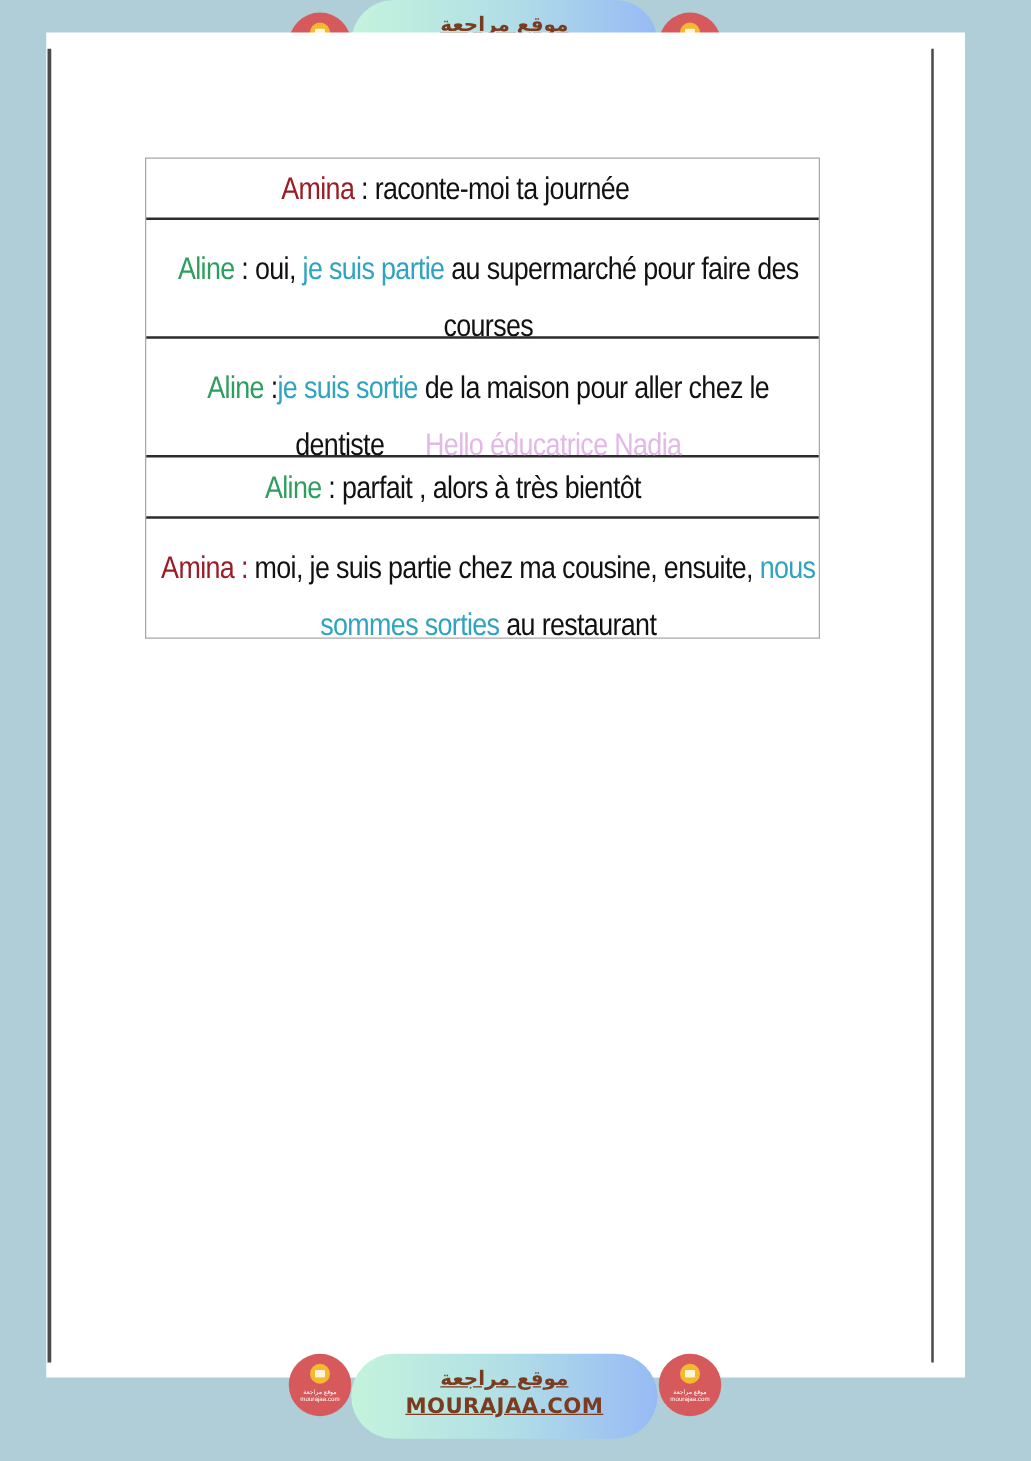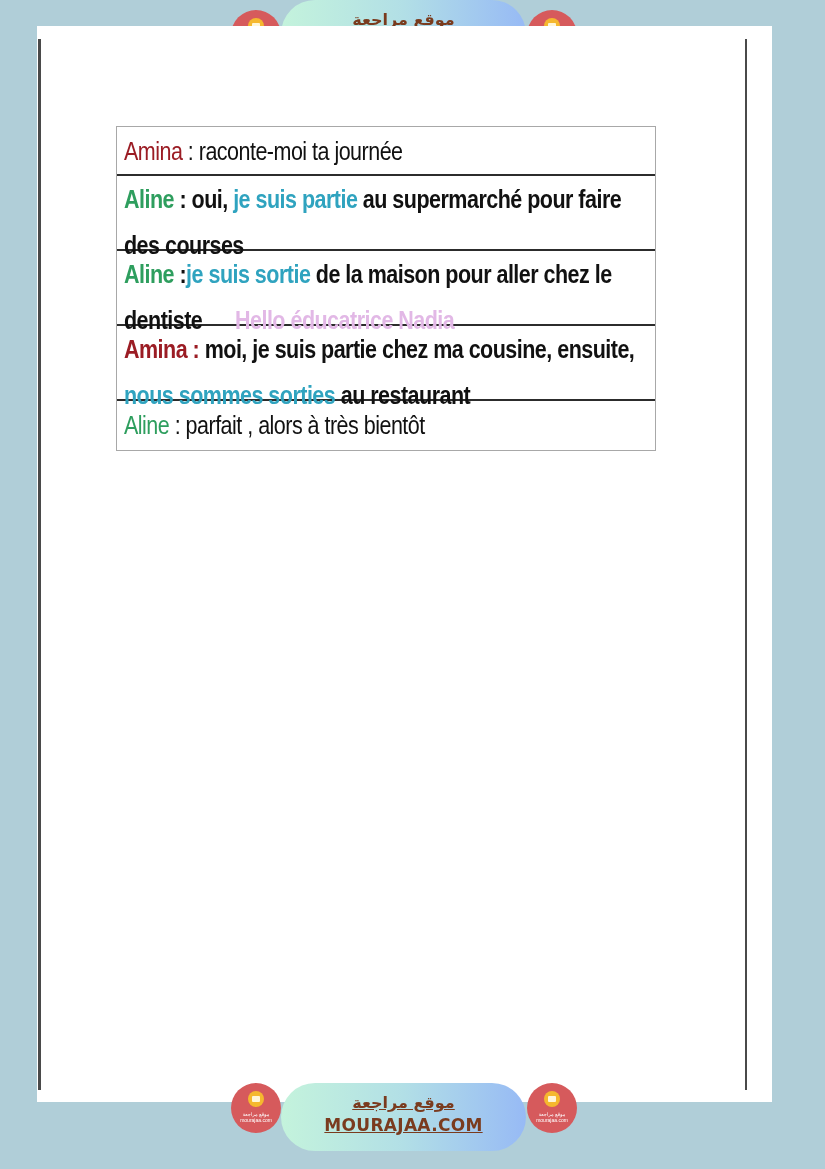--- a/index.html
+++ b/index.html
@@ -70,24 +70,25 @@
       border: 1px solid #a8a8a8; border-top: 1px solid #a8a8a8;
       box-sizing: border-box;
     }
     .row {
       box-sizing: border-box; border-bottom: 2px solid #2c2c2c;
       padding: 5px 6px 0 7px;
       font-family: "Liberation Sans", sans-serif; font-size: 25px;
       font-stretch: condensed; letter-spacing: -0.6px;
       color: #111111; line-height: 47px; font-weight: normal;
       transform-origin: left top;
+      text-align: center;
     }
     .row:last-child { border-bottom: none; }
     .row.h1 { height: 49px; line-height: 38px; padding-top: 5px; }
-    .row.h2 { height: 75px; line-height: 46px; padding-top: 0px; font-weight: bold; }
+    .row.h2 { height: 95px; line-height: 46px; padding-top: 16px; }
     .row .txt { display: inline-block; transform: scaleX(0.86); transform-origin: left center; white-space: nowrap; }
     .row.h2 .txt { white-space: normal; width: 620px; }
     .spk-amina { color: #9b1c24; }
     .spk-aline { color: #2e9e5e; }
     .verb { color: #2fa3bf; }
     .watermark {
       color: #e2b8e6; margin-left: 38px; font-family: "Liberation Sans", sans-serif;
     }
   </style>
 </head>
@@ -115,22 +116,22 @@
 </div>
 
 <div class="page"></div>
 <div class="vline-left"></div>
 <div class="vline-right"></div>
 
 <div class="dialogue" id="dialogue">
     <div class="row h1"><span class="txt"><span class="spk-amina">Amina</span><span> : </span><span>raconte-moi ta journée</span></span></div>
     <div class="row h2"><span class="txt"><span class="spk-aline">Aline</span><span> : </span><span>oui, </span><span class="verb">je suis partie</span><span> au supermarché pour faire des courses</span></span></div>
     <div class="row h2"><span class="txt"><span class="spk-aline">Aline</span><span> :</span><span class="verb">je suis sortie</span><span> de la maison pour aller chez le dentiste</span><span class="watermark">Hello éducatrice Nadia</span></span></div>
+    <div class="row h1"><span class="txt"><span class="spk-aline">Aline</span><span> : </span><span>parfait , alors  à très bientôt</span></span></div>
     <div class="row h2"><span class="txt"><span class="spk-amina">Amina</span><span class="spk-amina"> : </span><span>moi, je suis partie chez ma cousine, ensuite, </span><span class="verb">nous sommes sorties</span><span> au restaurant</span></span></div>
-    <div class="row h1"><span class="txt"><span class="spk-aline">Aline</span><span> : </span><span>parfait , alors  à très bientôt</span></span></div>
   </div>
 
 <div class="banner bottom">
   <div class="logo left">
     <div class="book"></div>
     <div class="caption">
       <div>موقع مراجعة</div>
       <div>mourajaa.com</div>
     </div>
   </div>

